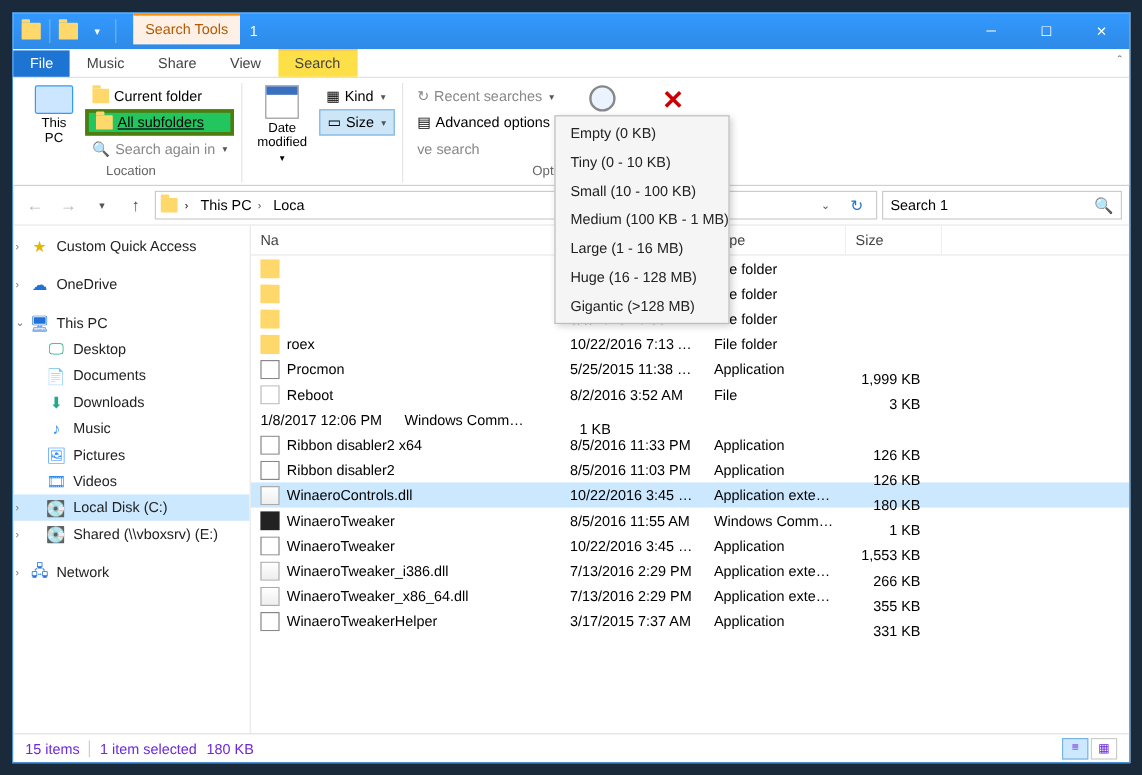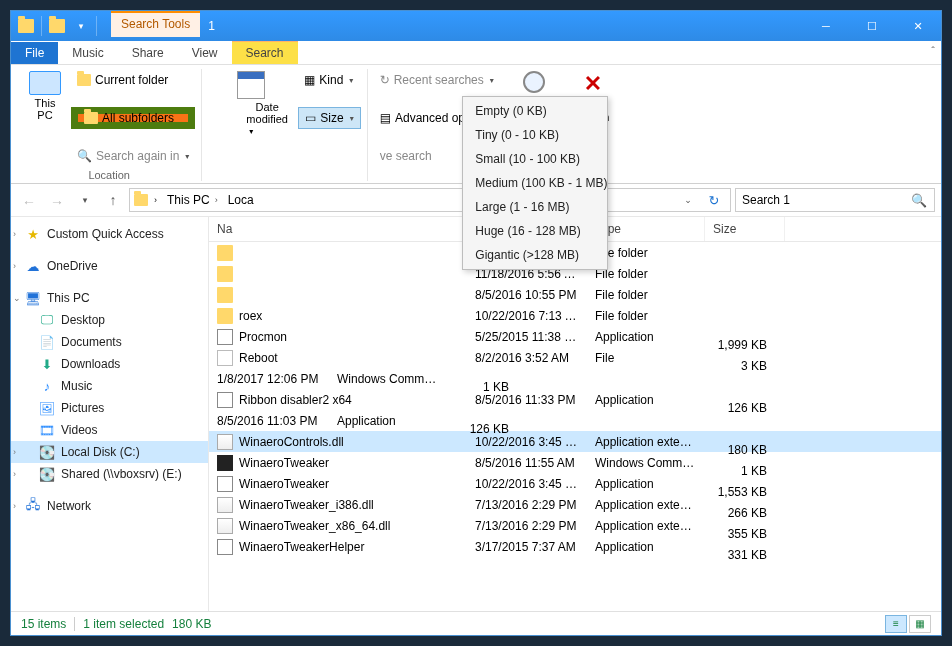--- a/index.html
+++ b/index.html
@@ -21,24 +21,24 @@
 .tabrow .tab { padding:4px 14px; color:#444; font-size:12px; cursor:default;}
 .tabrow .tab.search { background:#fde047; color:#444; border-top:1px solid #ffb366;}
 .tabrow .chev { position:absolute; right:6px; top:4px; color:#666; font-size:11px;}
 .ribbon { background:#fff; border-bottom:1px solid #d0d0d0; padding:4px 6px 2px; display:flex; gap:0; position:relative;}
 .rgroup { display:flex; flex-direction:column; align-items:center; padding:0 6px; border-right:1px solid #e6e6e6; }
 .rgroup:last-child { border-right:none; }
 .rgroup .body { display:flex; gap:4px; align-items:flex-start; min-height:66px;}
 .rgroup .label { font-size:11px; color:#666; margin-top:2px; }
 .bigbtn { display:flex; flex-direction:column; align-items:center; justify-content:center; padding:2px 6px; gap:2px; min-width:44px; text-align:center; }
 .bigbtn .txt { font-size:11px; line-height:12px; }
-.smbtn-col { display:flex; flex-direction:column; gap:16px; }
+.smbtn-col { display:flex; flex-direction:column; gap:0; }
 .smbtn { display:flex; align-items:center; gap:4px; padding:2px 6px; font-size:12px; height:22px; white-space:nowrap;}
 .smbtn .drop { font-size:8px; color:#555; margin-left:2px;}
-.smbtn.highlight { background:#f97316; border:7px solid #4d7c0f; }
+.smbtn.highlight { background:#22c55e; border:3px solid #4d7c0f;text-decoration:underline; }
 .smbtn.pressed { background:#cde6f7; border:1px solid #7ab5e0; }
 .pc-icon { width:32px; height:24px; background:#cce6ff; border:1px solid #3399ff; border-radius:2px; }
 .red-x { color:#c00; font-size:22px; font-weight:bold; }
 .cal-icon { width:28px;height:28px; background:#fff; border:1px solid #999; position:relative;}
 .cal-icon::before{content:"";position:absolute;top:0;left:0;right:0;height:7px;background:#3a6fc0;}
 .lens-wrap{width:30px;height:30px;position:relative;}
 .lens{width:22px;height:22px;border:2px solid #888;border-radius:50%;position:relative;background:#eaf3ff;}
 
 .dropdown { position:absolute; left:260px; top:27px; width:146px; background:#f5f5f5; border:1px solid #bdbdbd; box-shadow:2px 2px 6px rgba(0,0,0,.2); z-index:50; padding:2px 0; }
 .dropdown .itm { padding:5px 12px; font-size:12px; color:#222; white-space:nowrap; }
@@ -78,21 +78,21 @@
 .row .c-name { display:flex; align-items:center; gap:6px;}
 .row .c-size { text-align:right; padding-right:18px;margin-top:16px;}
 .fico { width:16px;height:16px;display:inline-block;}
 .fico.folder { background:#ffd86b; border-radius:1px; position:relative;}
 .fico.folder::before{content:"";position:absolute;top:-3px;left:0;width:7px;height:3px;background:#ffd86b;border-radius:1px 1px 0 0;}
 .fico.app{background:#fff;border:1px solid #888;}
 .fico.app::after{content:"";position:absolute;}
 .fico.dll{background:linear-gradient(#fff,#eee);border:1px solid #aaa;}
 .fico.cmd{background:#222;}
 .fico.file{background:#fff;border:1px solid #bbb;}
-.status { height:24px; border-top:1px solid #e0e0e0; display:flex; align-items:center; padding:0 10px; font-size:12px; color:#15803d; gap:8px;}
+.status { height:24px; border-top:1px solid #e0e0e0; display:flex; align-items:center; padding:0 10px; font-size:12px; color:#6d28d9; gap:8px;}
 .status .sep{width:1px;height:14px;background:#ccc;}
 .status .views{margin-left:auto; display:flex; gap:2px;}
 .status .vbtn{width:22px;height:18px;border:1px solid #ccc;display:flex;align-items:center;justify-content:center;font-size:10px;}
 .status .vbtn.active{background:#cce8ff;border-color:#7ab5e0;}
 </style>
 </head>
 <body>
 
 <div class="window">
 
@@ -150,21 +150,21 @@
             </div>
         </div>
       </div>
       <div class="label">Location</div>
     </div>
 
     <div class="rgroup" style="position:relative;">
       <div class="body">
         <div class="bigbtn">
           <div class="cal-icon"></div>
-          <div class="txt" style="white-space:pre;margin-left:32px;">Date
+          <div class="txt" style="white-space:pre;">Date
 modified</div>
           <div style="font-size:8px;">▾</div>
         </div>
         <div class="smbtn-col">
           <div class="smbtn">
               <span>▦</span>
               <span>Kind</span>
               <span class="drop">▾</span>
             </div>
           <div class="smbtn pressed">
@@ -377,20 +377,24 @@
           <div class="row">
             <div class="c c-name">
               <span class="fico app"></span>
               <span>Ribbon disabler2 x64</span>
             </div>
             <div class="c c-date">8/5/2016 11:33 PM</div>
             <div class="c c-type">Application</div>
             <div class="c c-size">126 KB</div>
           </div>
           <div class="row">
+            <div class="c c-name">
+              <span class="fico app"></span>
+              <span>Ribbon disabler2</span>
+            </div>
             <div class="c c-date">8/5/2016 11:03 PM</div>
             <div class="c c-type">Application</div>
             <div class="c c-size">126 KB</div>
           </div>
           <div class="row sel">
             <div class="c c-name">
               <span class="fico dll"></span>
               <span>WinaeroControls.dll</span>
             </div>
             <div class="c c-date">10/22/2016 3:45 PM</div>

